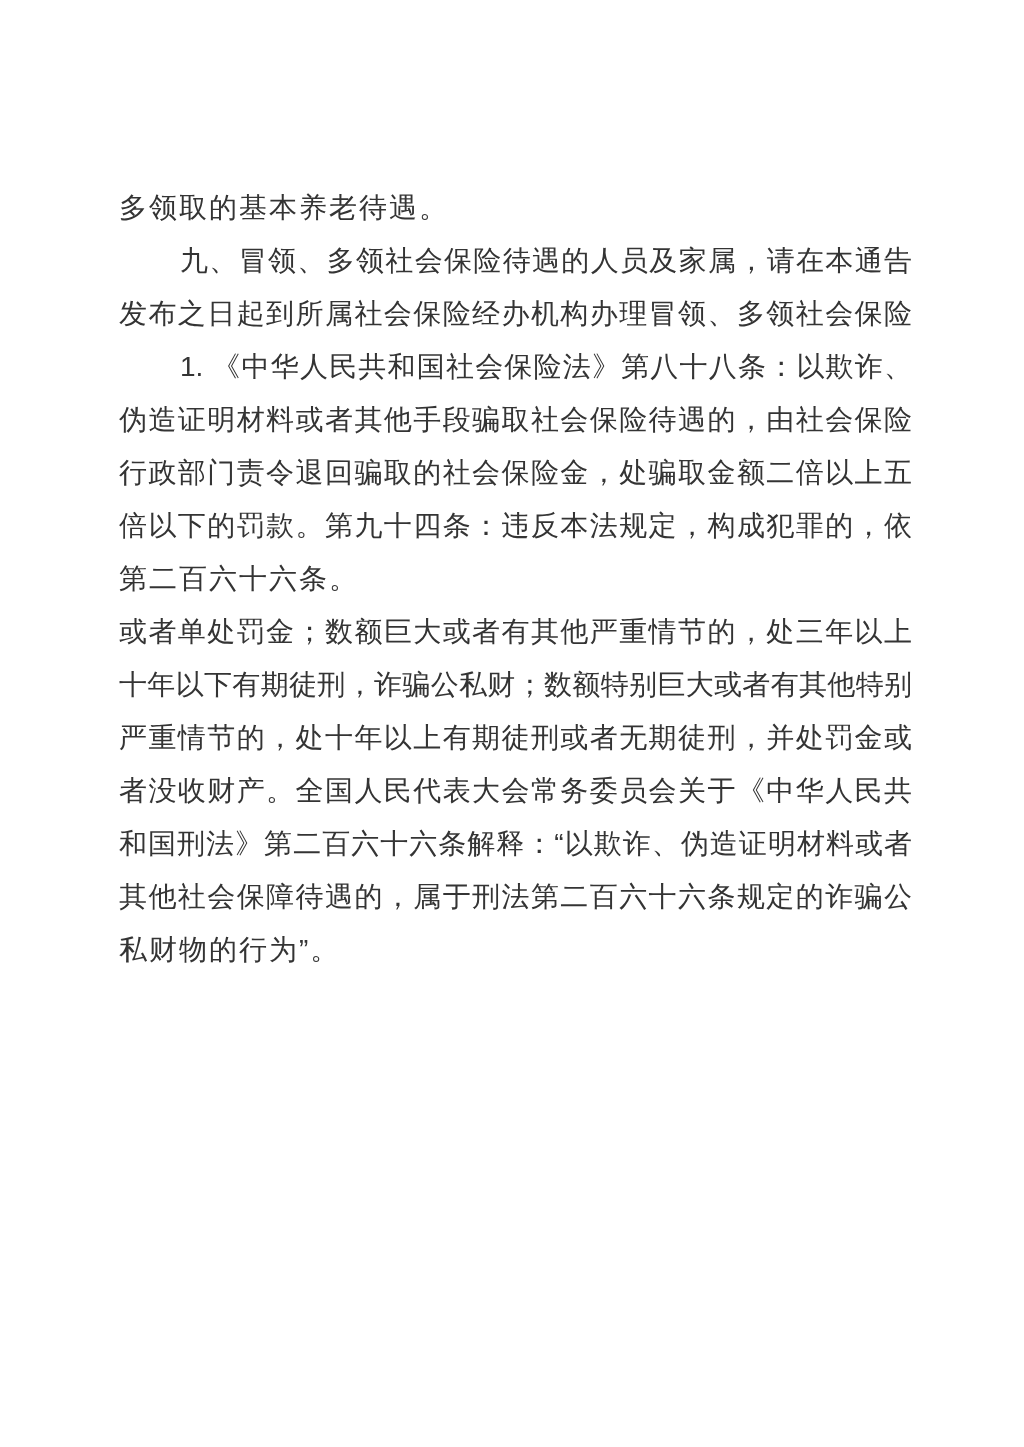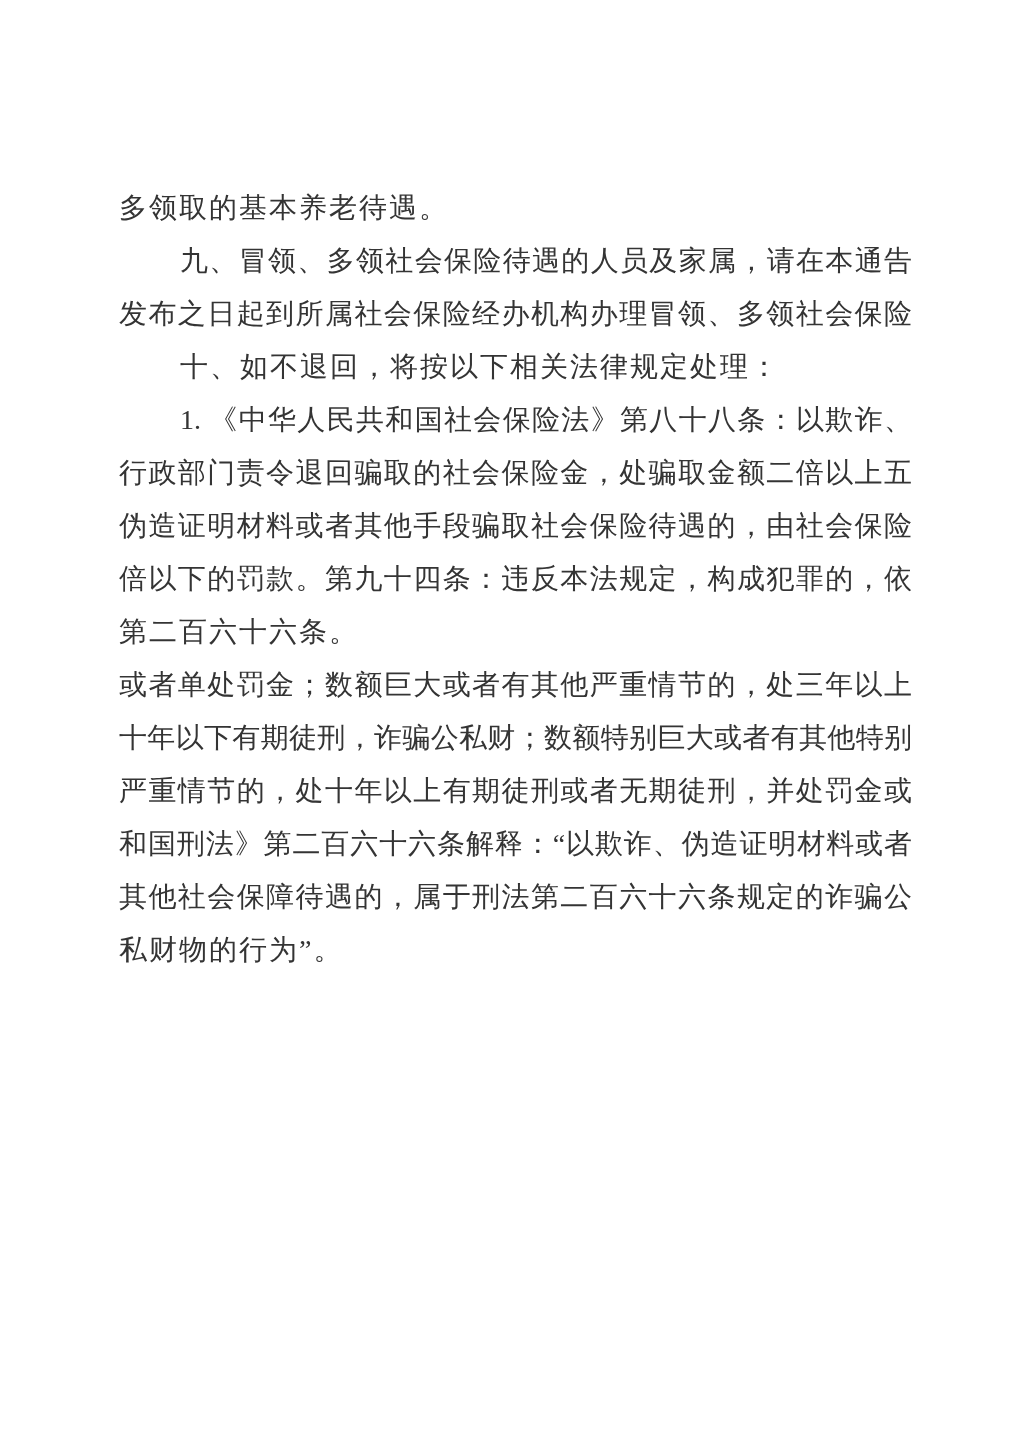--- a/index.html
+++ b/index.html
@@ -6,21 +6,21 @@
     margin: 0;
     padding: 0;
     background: #ffffff;
   }
   .page {
     position: relative;
     width: 1024px;
     height: 1282px;
     background: #ffffff;
     overflow: hidden;
-    font-family: Liberation Serif, serif;
+    font-family: Liberation Sans, sans-serif;
     color: #343434;
   }
   .content {
     position: absolute;
     left: 119px;
     top: 181px;
     width: 793px;
   }
   .line {
     height: 53px;
@@ -50,28 +50,28 @@
   }
 </style>
 </head>
 <body>
 
 <div class="page" style="background: rgb(255, 255, 255); color: rgb(52, 52, 52);">
   <div class="content" id="lines-container">
       <div class="line">多领取的基本养老待遇。</div>
       <div class="line indent fill">九、冒领、多领社会保险待遇的人员及家属，请在本通告</div>
       <div class="line fill">发布之日起到所属社会保险经办机构办理冒领、多领社会保险</div>
-      <div class="line indent">十、如不退回，将按以下相关法律规定处理：</div>
       <div class="line indent fill">1. 《中华人民共和国社会保险法》第八十八条：以欺诈、</div>
+      <div class="line fill">伪造证明材料或者其他手段骗取社会保险待遇的，由社会保险</div>
       <div class="line fill">行政部门责令退回骗取的社会保险金，处骗取金额二倍以上五</div>
-      <div class="line fill">伪造证明材料或者其他手段骗取社会保险待遇的，由社会保险</div>
       <div class="line fill">倍以下的罚款。第九十四条：违反本法规定，构成犯罪的，依</div>
       <div class="line">第二百六十六条。</div>
       <div class="line fill">或者单处罚金；数额巨大或者有其他严重情节的，处三年以上</div>
       <div class="line fill">十年以下有期徒刑，诈骗公私财；数额特别巨大或者有其他特别</div>
       <div class="line fill">严重情节的，处十年以上有期徒刑或者无期徒刑，并处罚金或</div>
+      <div class="line fill">者没收财产。全国人民代表大会常务委员会关于《中华人民共</div>
       <div class="line fill">和国刑法》第二百六十六条解释：“以欺诈、伪造证明材料或者</div>
       <div class="line fill">其他社会保障待遇的，属于刑法第二百六十六条规定的诈骗公</div>
       <div class="line">私财物的行为”。</div>
     </div>
 
   <div class="page-number">- 3 -</div>
 </div>
 
 </body></html>

